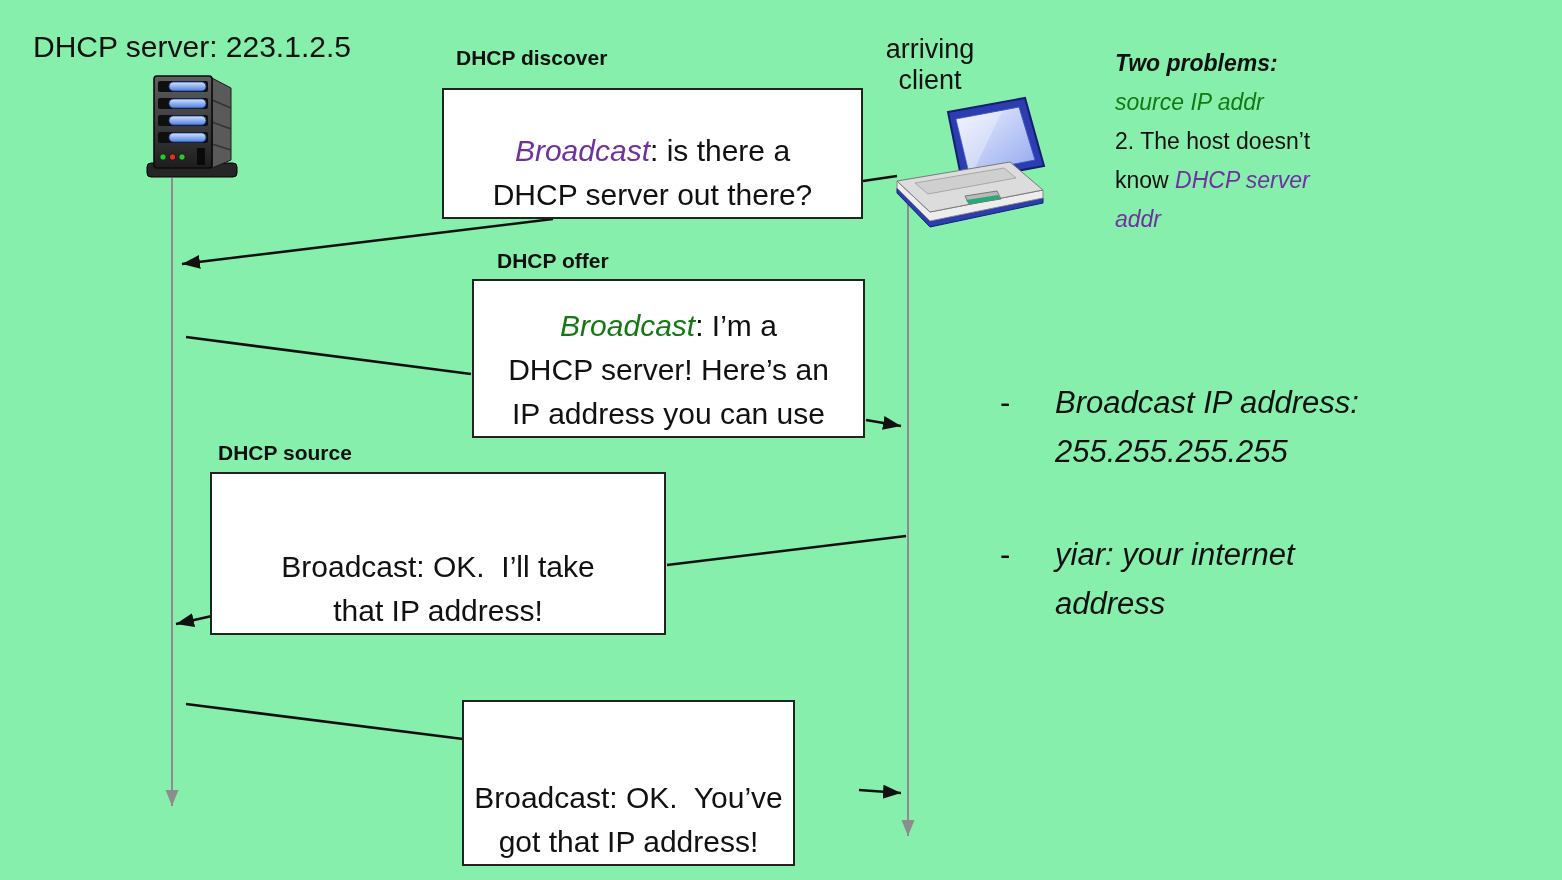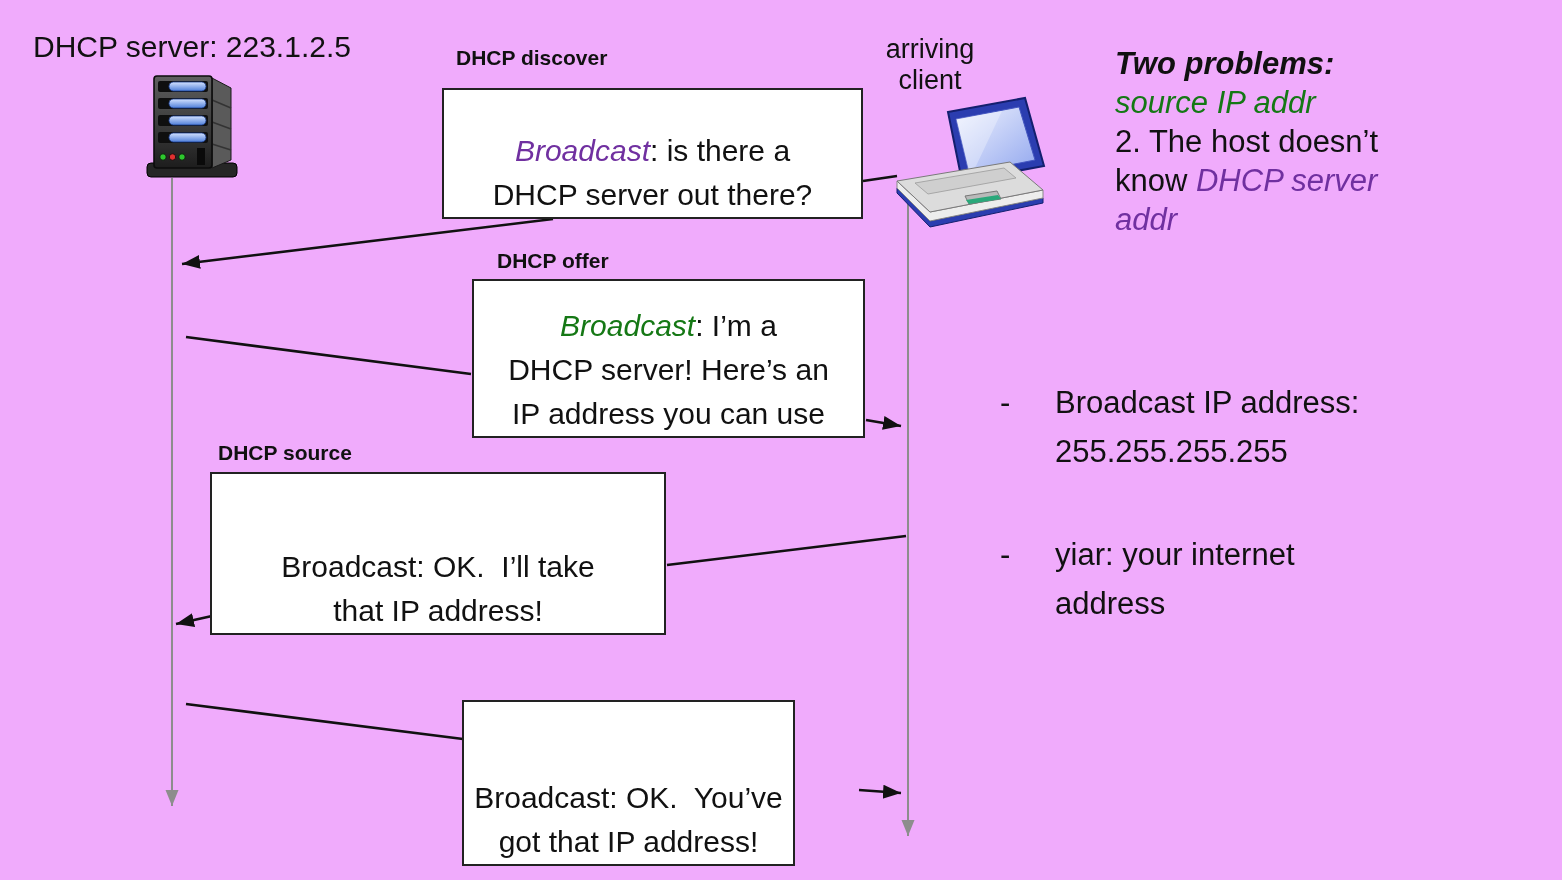--- a/index.html
+++ b/index.html
@@ -1,37 +1,37 @@
 <!DOCTYPE html>
 <html><head>
 <meta charset="utf-8">
 <style>
   html,body{margin:0;padding:0;background:#fff;}
   #stage{
-    position:relative;width:1562px;height:880px;background:#f0abfc;overflow:hidden;
+    position:relative;width:1562px;height:880px;background:#86efac;overflow:hidden;
     font-family:"Liberation Sans", sans-serif;color:#111;
   }
   #lines{position:absolute;left:0;top:0;}
   .abs{position:absolute;}
   .host-title{font-size:30px;color:#111;white-space:pre-wrap;}
   .client-title{font-size:27px;line-height:31px;text-align:center;white-space:pre-wrap;}
   .msg-label{font-weight:bold;font-size:21px;color:#111;}
   .mbox{
     background:#fff;border:2px solid #222;box-sizing:border-box;
     display:flex;align-items:flex-end;justify-content:center;
     font-size:30px;line-height:44px;text-align:center;color:#111;
   }
   .mbox .txt{white-space:pre-wrap;}
   .purple{color:#7030A0;font-style:italic;}
   .green{color:#157815;font-style:italic;}
-  .problems{font-size:31px;line-height:39px;color:#111;}
+  .problems{font-size:23px;line-height:39px;color:#111;}
   .problems .ttl{font-weight:bold;font-style:italic;}
   .note{display:flex;font-size:31px;line-height:49px;color:#111;}
   .note .dash{width:55px;flex:0 0 55px;}
-  .note .note-text{white-space:pre-wrap;}
+  .note .note-text{white-space:pre-wrap;font-style:italic;}
 </style>
 </head>
 <body>
 
 <div id="stage">
 
   <svg id="lines" width="1562" height="880" viewBox="0 0 1562 880">
     <defs>
       <marker id="mBlack" markerUnits="userSpaceOnUse" markerWidth="20" markerHeight="16" refX="18" refY="7" orient="auto">
         <path d="M0,0 L18,7 L0,14 Z" fill="#111"></path>

